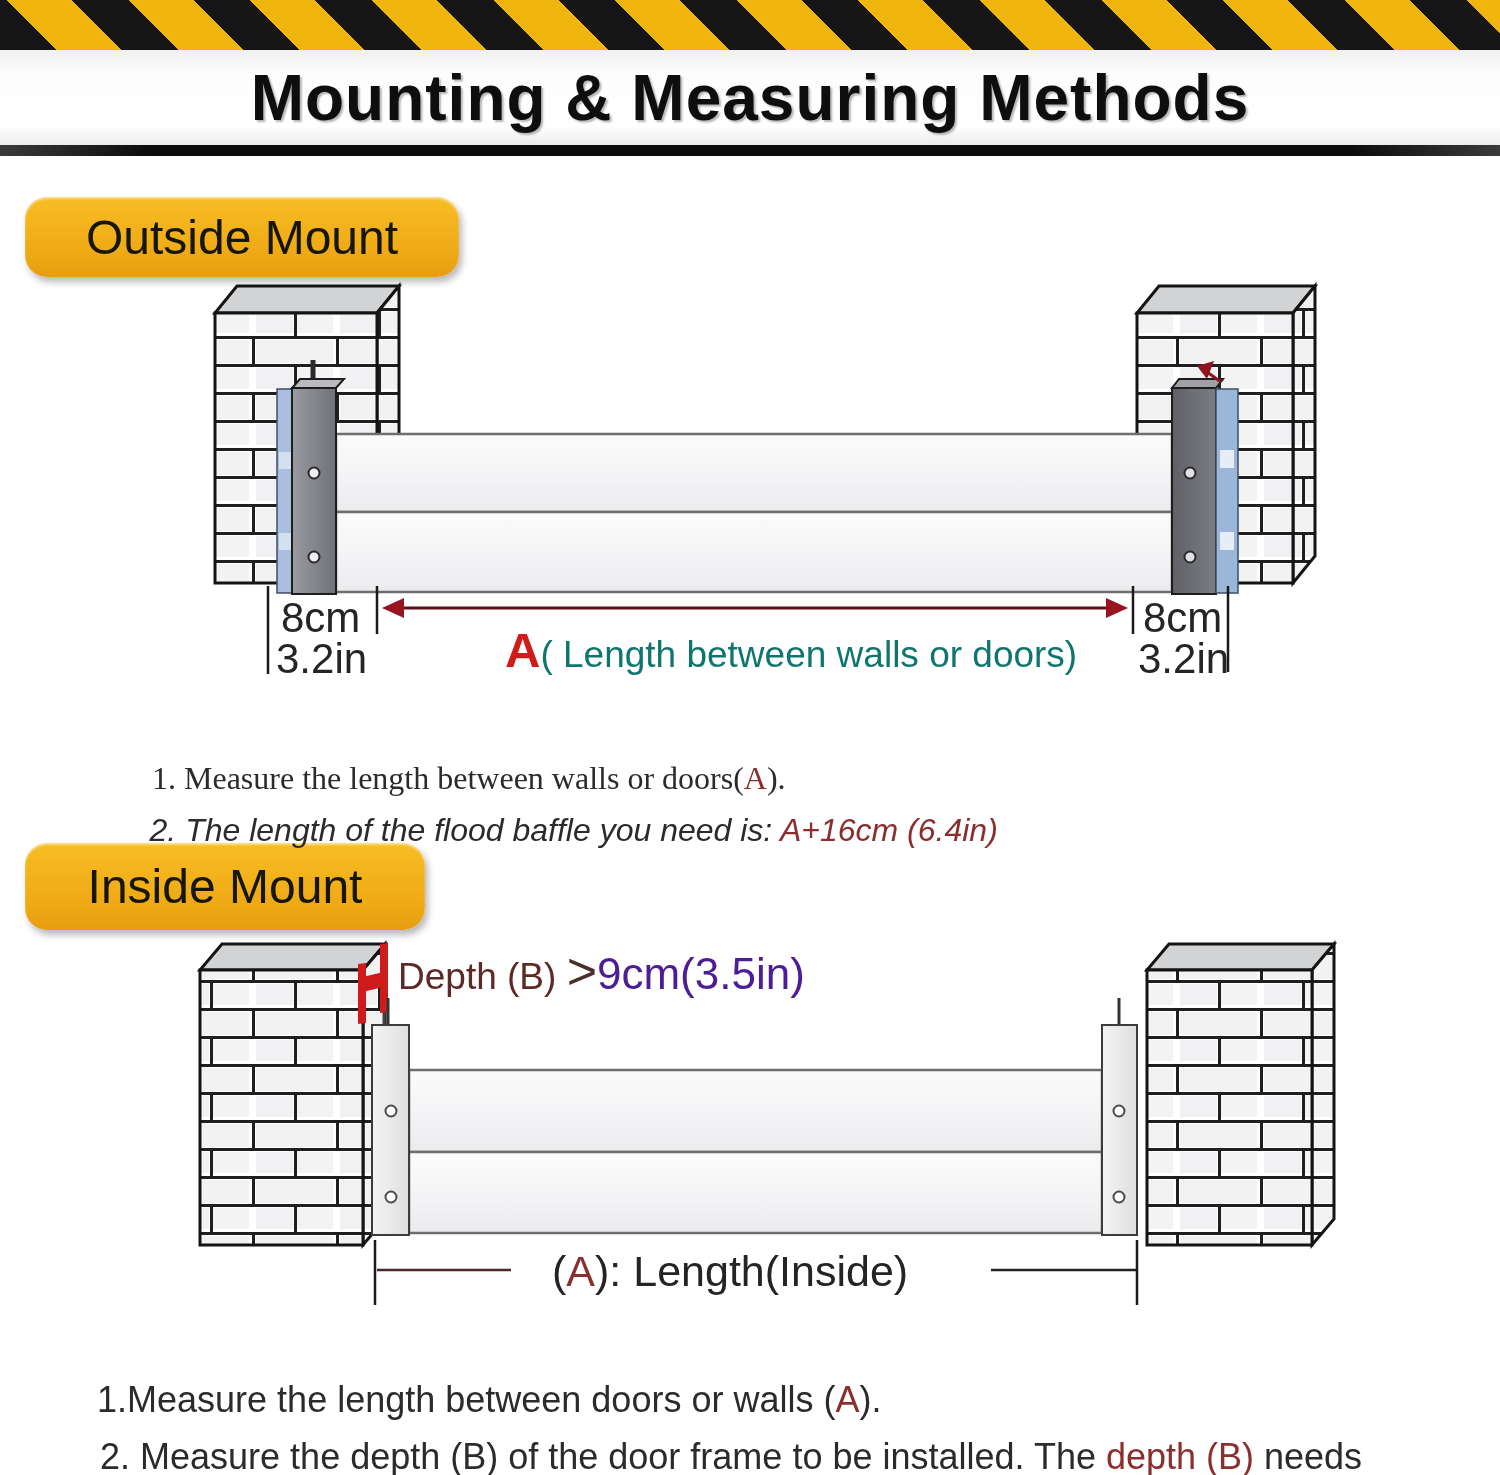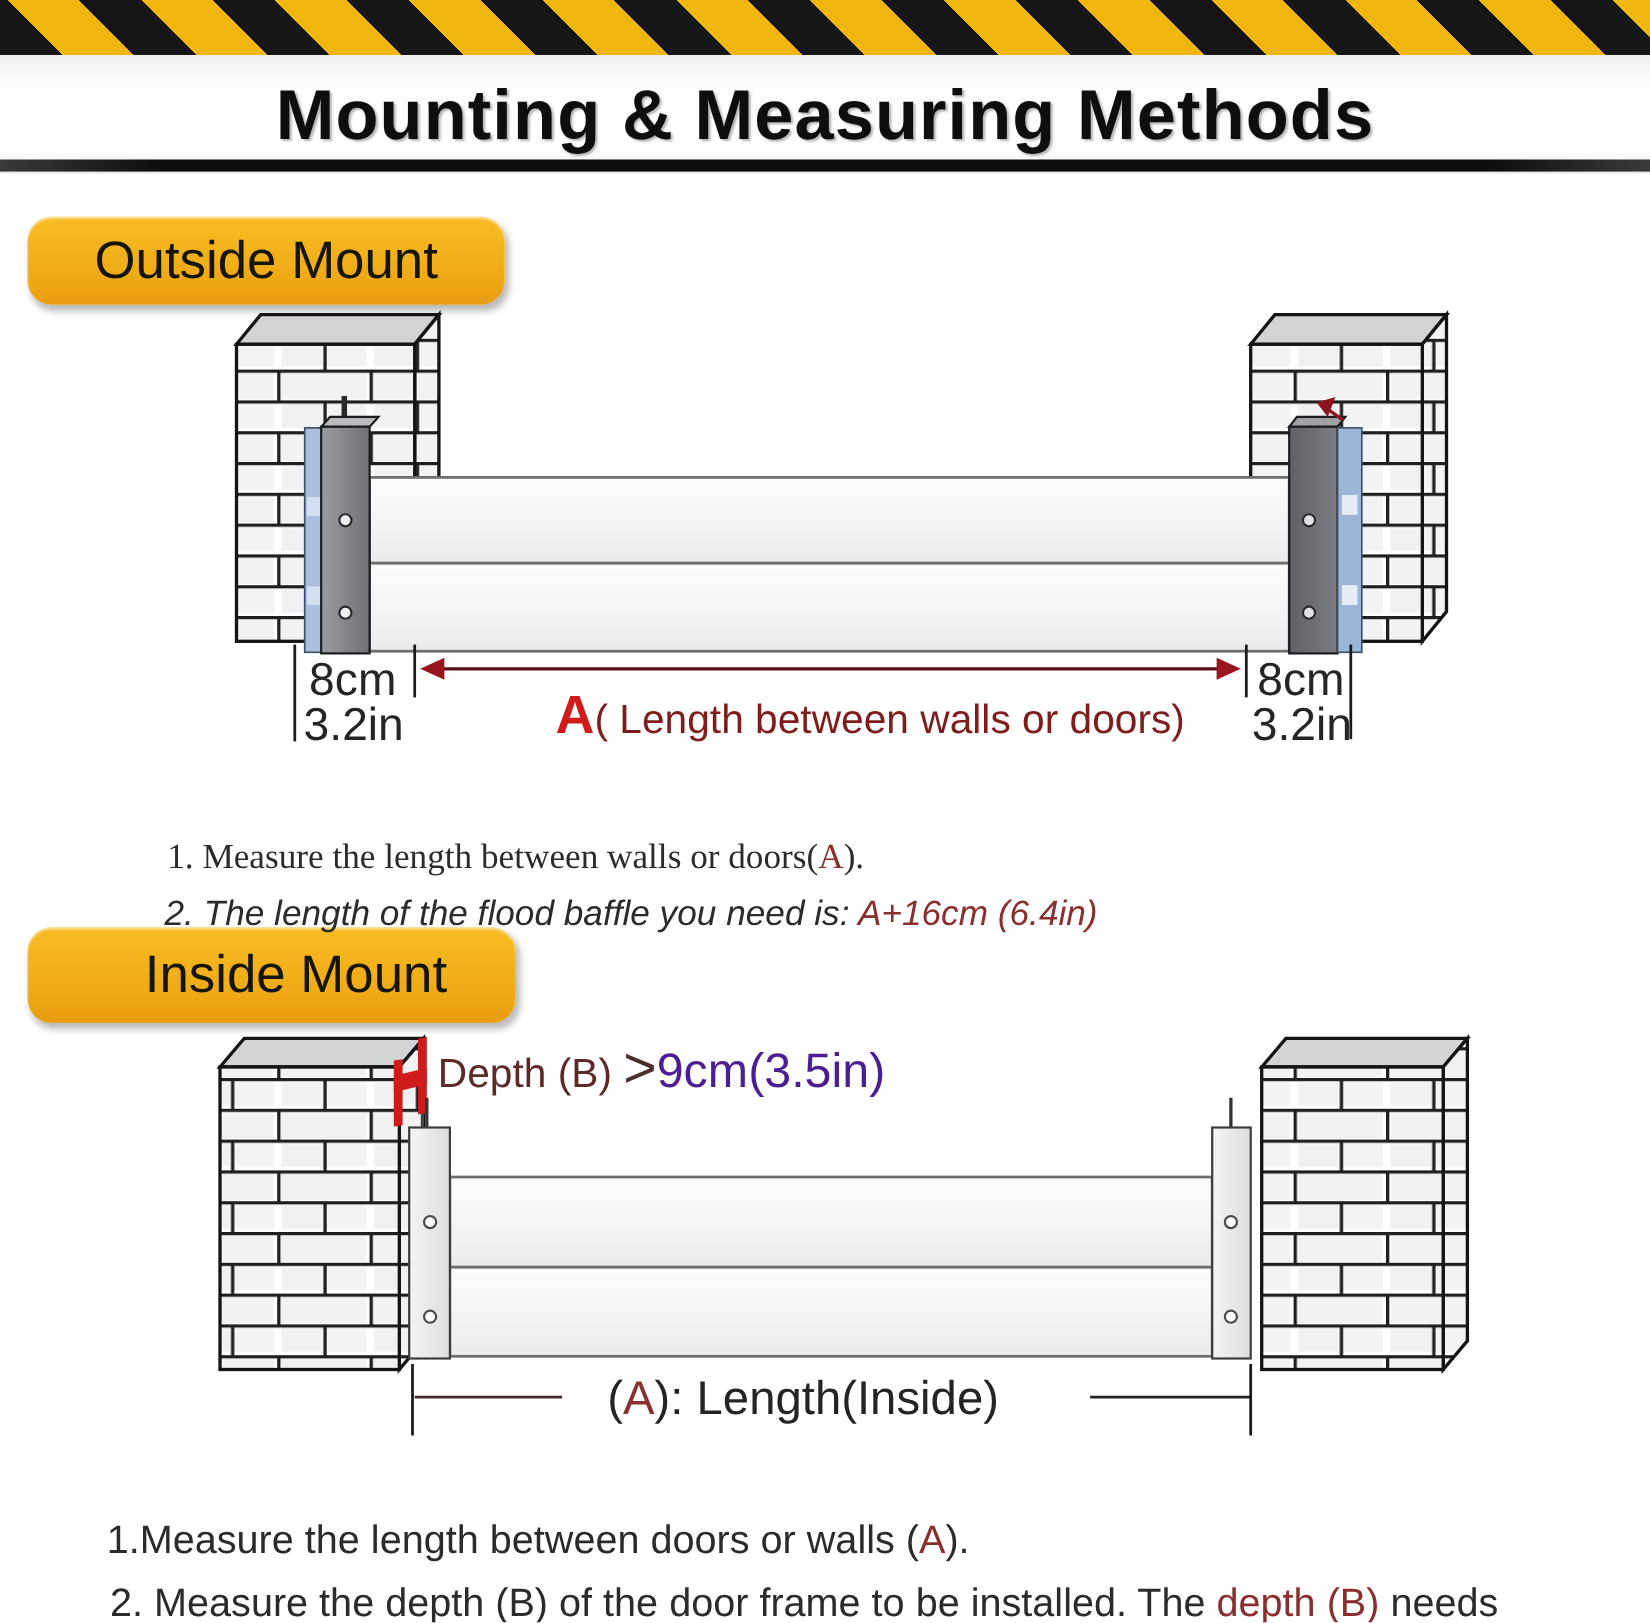--- a/index.html
+++ b/index.html
@@ -7,46 +7,46 @@
     position:relative;width:1500px;height:1475px;overflow:hidden;background:#ffffff;
     font-family:"Liberation Sans", sans-serif;color:#222;
   }
   .abs{position:absolute;}
   
   .tape{
     left:0;top:0;width:1500px;height:50px;
     background:repeating-linear-gradient(45deg,#161616 0 40px,#f0b60d 40px 86px);
   }
   .title-band{
-    left:0;top:50px;width:1500px;height:108px;
+    left:0;top:50px;width:1500px;height:95px;
     background:linear-gradient(180deg,#f0f0f0 0%,#fdfdfd 25%,#ffffff 80%,#ececec 100%);
     display:flex;align-items:center;justify-content:center;
   }
   .main-title{
     font-size:64px;font-weight:bold;letter-spacing:1px;color:#0e0e0e;
     text-shadow:2px 2px 2px rgba(120,120,120,0.55);
   }
   .black-bar{
     left:0;top:145px;width:1500px;height:11px;
     background:linear-gradient(90deg,#3a3a3a 0%,#0c0c0c 10%,#0c0c0c 90%,#3a3a3a 100%);
   }
   
   .badge{
     background:linear-gradient(180deg,#f7bd24 0%,#efa915 70%,#e69d10 100%);
     border-radius:22px;display:flex;align-items:center;justify-content:center;
     box-shadow:3px 5px 7px rgba(0,0,0,0.28), inset 0 2px 2px rgba(255,255,255,0.5);
     color:#161606;font-size:48px;
   }
   .badge-outside{left:25px;top:197px;width:434px;height:80px;}
-  .badge-inside{left:25px;top:843px;width:400px;height:87px;padding-left:44px;}
+  .badge-inside{left:25px;top:843px;width:400px;height:87px;}
   
   .dim{font-size:42px;color:#252525;line-height:1;}
   .span-label{display:flex;align-items:baseline;white-space:pre;}
   .span-a{font-size:49px;font-weight:800;color:#d11a1a;}
-  .span-rest{font-size:37px;color:#7f1d1d;}
+  .span-rest{font-size:37px;color:#0f766e;}
   .depth-label{display:flex;align-items:baseline;white-space:pre;}
   .depth-pre{font-size:37px;color:#5e2a28;}
   .depth-gt{font-size:52px;color:#4a2f2c;}
   .depth-val{font-size:44px;color:#4c1d95;}
   .len-label{display:flex;align-items:baseline;white-space:pre;font-size:43px;color:#242424;}
   .len-a{color:#8a3030;}
   
   .step{white-space:pre;line-height:1.25;color:#2b2b2b;}
   .step span{white-space:pre;}
   .step-top{font-size:32px;}

